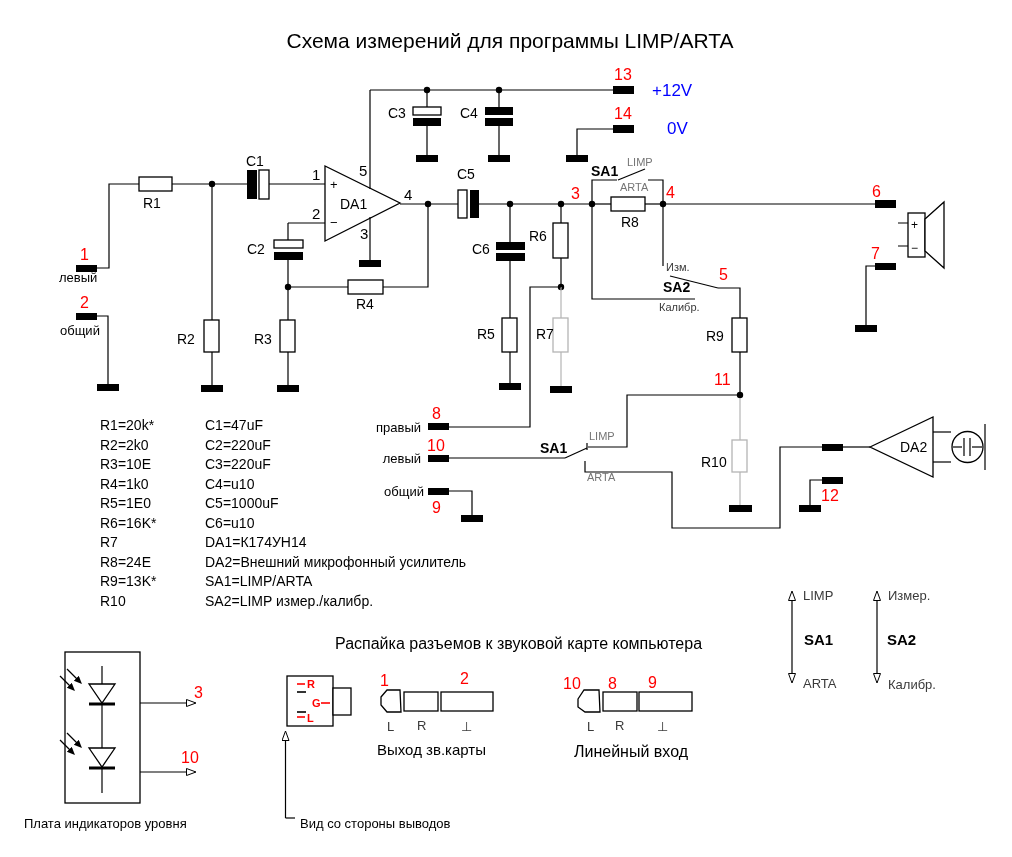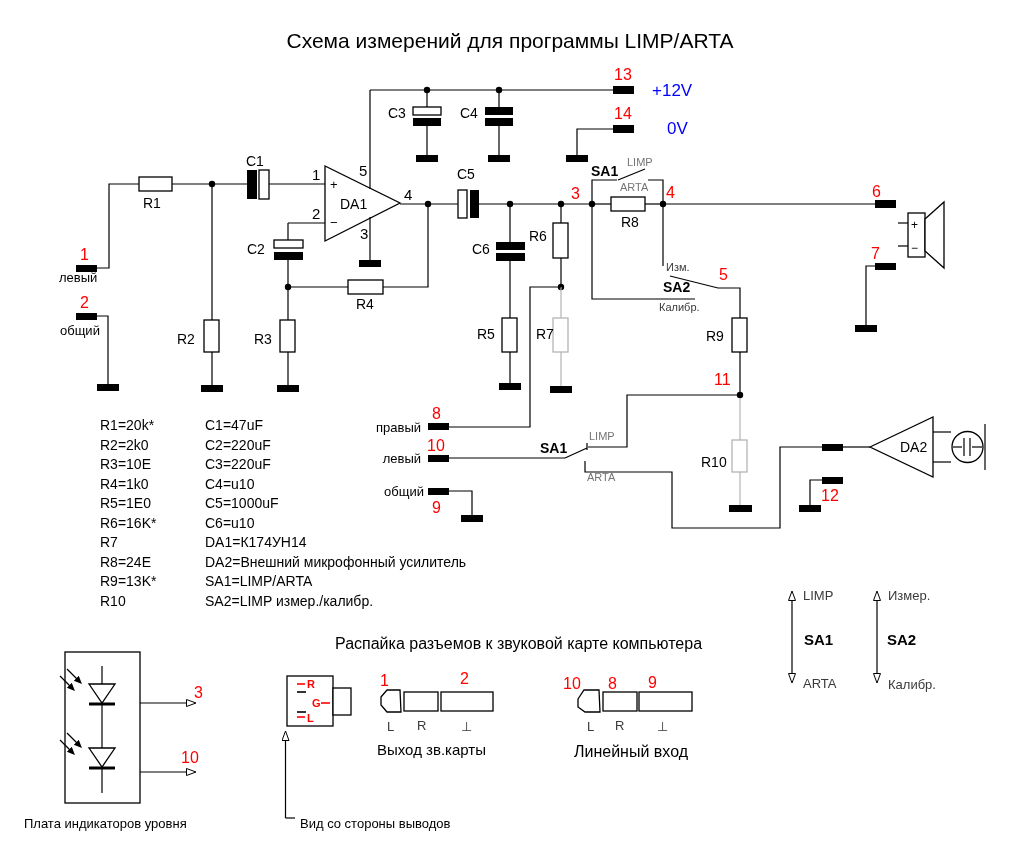--- a/index.html
+++ b/index.html
@@ -1,16 +1,16 @@
 <!DOCTYPE html>
 <html><head>
 <meta charset="utf-8">
 <style>
   html,body{margin:0;padding:0;background:#fff;}
-  #stage{position:relative;width:1012px;height:857px;background:#fff;overflow:hidden;}
+  #stage{position:relative;width:1012px;height:857px;background:#fff;overflow:hidden;border-radius:6px;}
   svg{display:block;}
   svg text{font-family:"Liberation Sans","DejaVu Sans",sans-serif;fill:#000;}
   .w{stroke:#000;stroke-width:1.2;fill:none;}
   .wg{stroke:#b4b4b4;stroke-width:1.2;fill:none;}
   .comp{fill:#fff;stroke:#000;stroke-width:1.3;}
   .compg{fill:#fff;stroke:#b4b4b4;stroke-width:1.3;}
   .blk{fill:#000;stroke:none;}
   .red{fill:#ff0000;}
   .blue{fill:#0000ff;}
   .gry{fill:#757575;}

